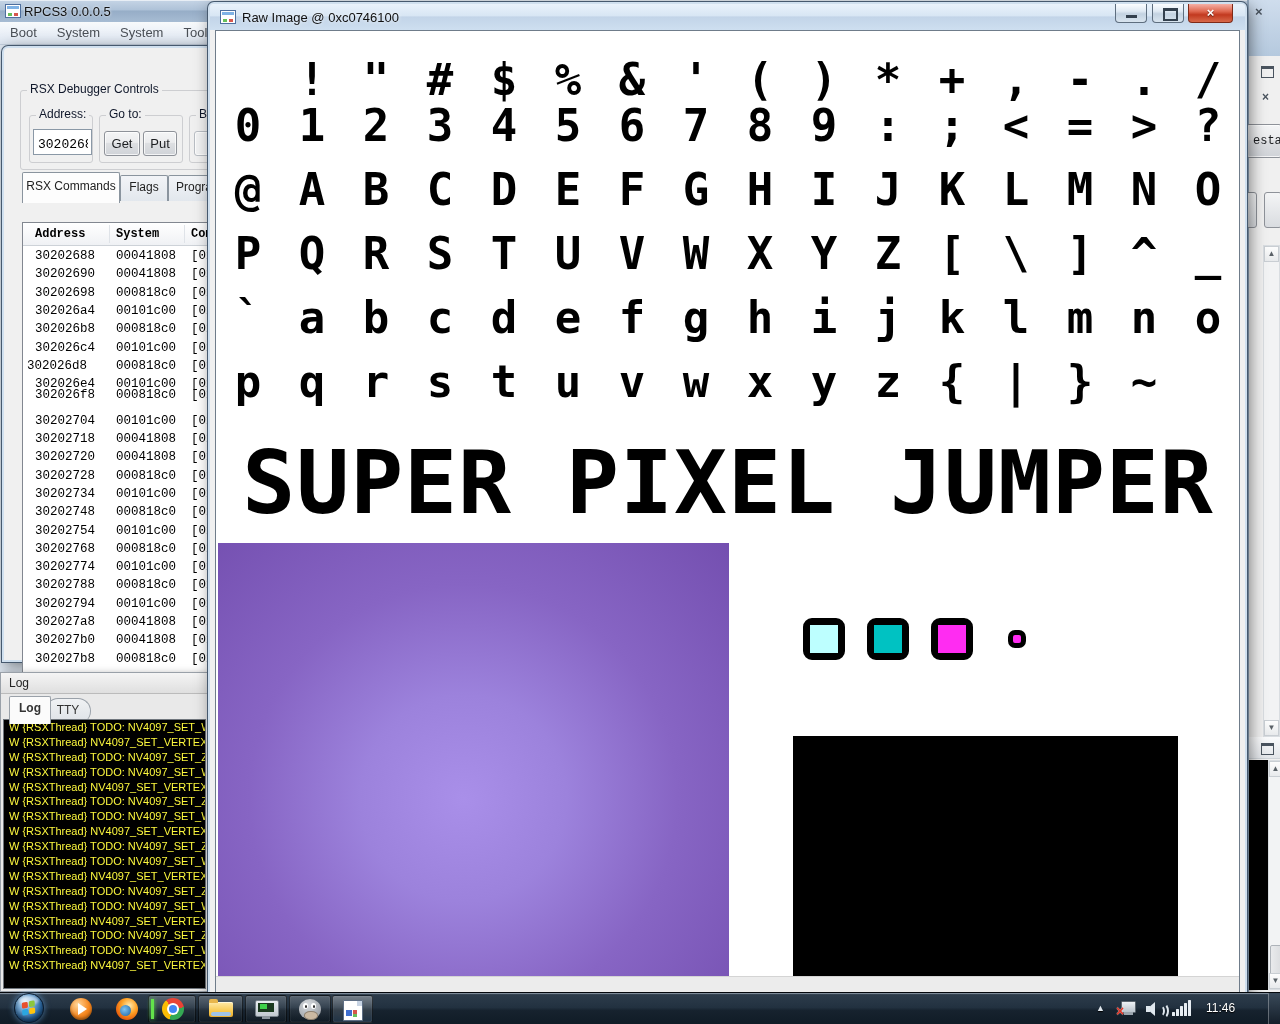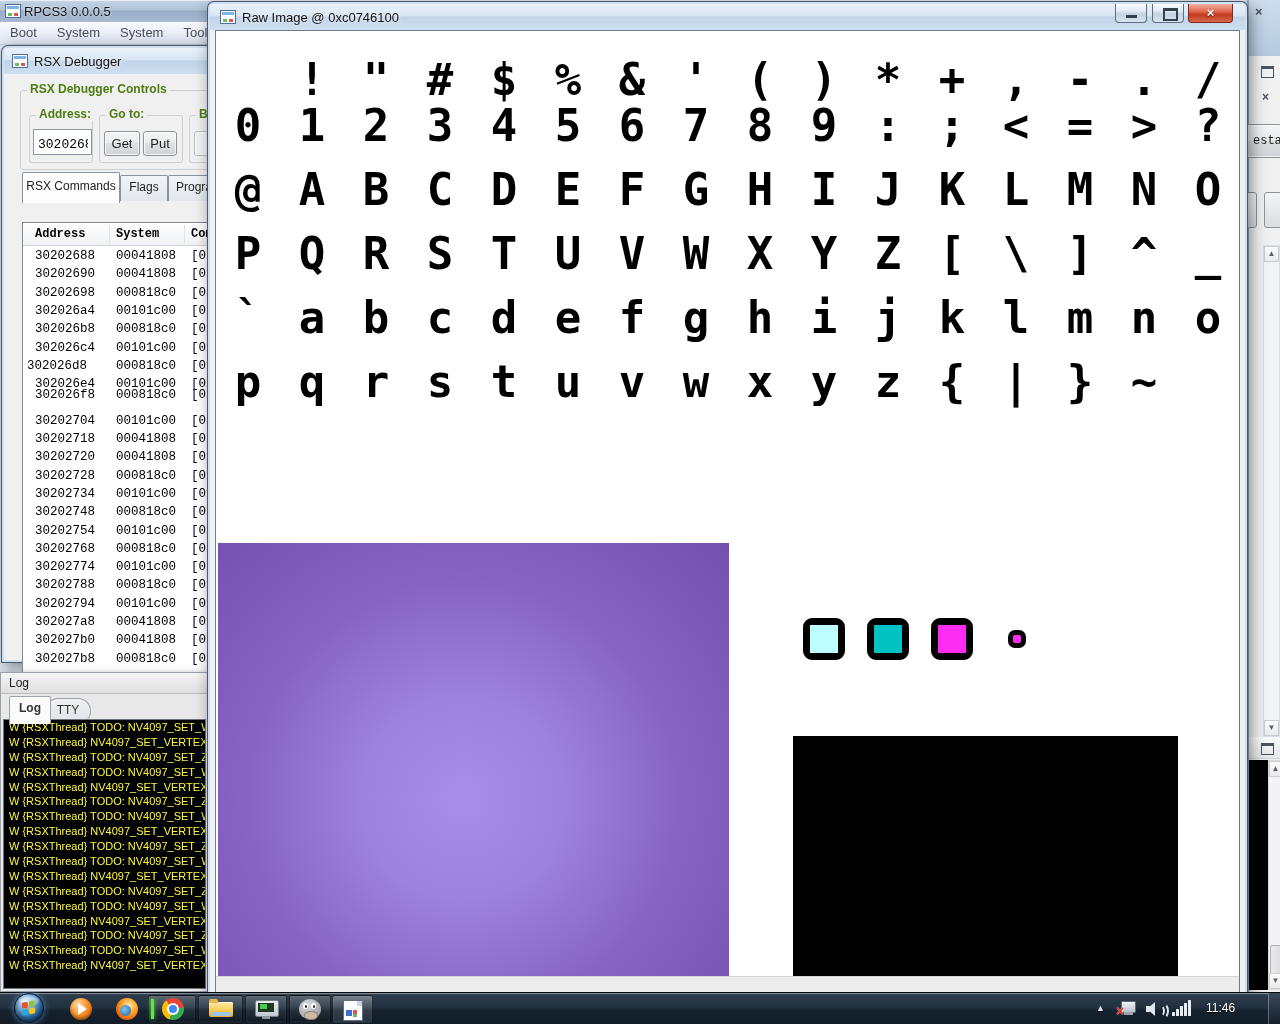--- a/index.html
+++ b/index.html
@@ -19,21 +19,21 @@
   .app-icon::after{content:"";position:absolute;left:2px;bottom:1px;width:4px;height:3px;background:#67c05a;box-shadow:6px 0 0 #d6574d;}
   .aero-win{border:2px solid rgba(206,222,238,.95);border-radius:6px 6px 0 0;
     box-shadow:0 0 0 1px #46596e,3px 4px 16px rgba(0,0,0,.5);background:#f0f0f0;}
   .aero-cap{position:absolute;left:0;top:0;right:0;height:26px;border-radius:4px 4px 0 0;
     background:linear-gradient(180deg,#e9f2fb 0%,#d8e6f4 45%,#c2d4e8 50%,#cedff0 100%);}
   .cap-text{position:absolute;top:6px;font-size:13px;color:#111;text-shadow:0 0 4px #fff;white-space:nowrap;}
   
   #rsx-window{left:2px;top:46px;width:212px;height:612px;}
   #rsx-client{position:absolute;left:2px;top:26px;right:2px;bottom:2px;background:#f0f0f0;}
   .groupbox{position:absolute;border:1px solid #cdced1;border-radius:3px;}
-  .legend{position:absolute;top:-9px;left:6px;background:#f0f0f0;padding:0 3px;font-size:12px;color:#4d7c0f;white-space:nowrap;font-weight:bold;}
+  .legend{position:absolute;top:-9px;left:6px;background:#f0f0f0;padding:0 3px;font-size:12px;color:#0f172a;white-space:nowrap;}
   .w7btn{position:absolute;border:1px solid #8e9299;border-radius:3px;font-size:13px;color:#1c1e21;
     background:linear-gradient(180deg,#f4f5f6,#ebecee 45%,#dddfe2 50%,#d0d3d8);
     box-shadow:inset 0 0 0 1px rgba(255,255,255,.75);text-align:center;}
   .w7btn.disabled{color:#9aa0a6;border-color:#b9bec4;background:#f1f2f3;}
   .txtinput{position:absolute;border:1px solid #8a98a6;background:#fff;font-family:"Liberation Mono",monospace;
     font-size:13px;color:#000;padding:4px 3px 0 4px;}
   .tab{position:absolute;top:3px;height:21px;border:1px solid #8a949e;border-bottom:none;border-radius:2px 2px 0 0;
     background:linear-gradient(180deg,#f2f4f7,#e2e7ed);font-size:12px;color:#222;text-align:center;padding-top:4px;}
   .tab.active{top:0;height:24px;background:#fdfdfd;z-index:2;padding-top:6px;}
   #rsx-table{position:absolute;left:16px;top:148px;width:196px;height:458px;background:#fff;border:1px solid #828790;overflow:hidden;}
@@ -107,24 +107,20 @@
 
 <div class="abs" id="main-window">
   <div class="abs" id="main-titlebar">
     <span class="app-icon" style="left:5px;top:4px;"></span>
     <span class="abs" id="main-title">RPCS3 0.0.0.5</span>
   </div>
   <div class="abs" id="menu-bar"><span class="menu-item">Boot</span><span class="menu-item">System</span><span class="menu-item">System</span><span class="menu-item">Tools</span><span class="menu-item">Help</span></div>
 </div>
 
 <div class="abs aero-win" id="rsx-window">
-  <div class="aero-cap">
-    <span class="app-icon" style="left:8px;top:6px;"></span>
-    <span class="cap-text" style="left:30px;">RSX Debugger</span>
-  </div>
   <div id="rsx-client">
     <div class="groupbox" style="left:14px;top:16px;width:220px;height:78px;">
       <span class="legend">RSX Debugger Controls</span>
       <div class="groupbox" style="left:8px;top:24px;width:62px;height:46px;">
         <span class="legend">Address:</span>
         <input class="txtinput" style="left: 3px; top: 13px; width: 50px; height: 20px;" value="30202688">
       </div>
       <div class="groupbox" style="left:78px;top:24px;width:82px;height:46px;">
         <span class="legend">Go to:</span>
         <button class="w7btn" style="left:4px;top:15px;width:36px;height:25px;">Get</button>
@@ -308,20 +304,21 @@
   </div>
   <div id="raw-client">
     <div id="atlas">
         <div class="atlas-row" style="top: 0px;"><span class="atlas-cell"></span><span class="atlas-cell">!</span><span class="atlas-cell">"</span><span class="atlas-cell">#</span><span class="atlas-cell">$</span><span class="atlas-cell">%</span><span class="atlas-cell">&amp;</span><span class="atlas-cell">'</span><span class="atlas-cell">(</span><span class="atlas-cell">)</span><span class="atlas-cell">*</span><span class="atlas-cell">+</span><span class="atlas-cell">,</span><span class="atlas-cell">-</span><span class="atlas-cell">.</span><span class="atlas-cell">/</span></div>
         <div class="atlas-row" style="top: 64px;"><span class="atlas-cell">0</span><span class="atlas-cell">1</span><span class="atlas-cell">2</span><span class="atlas-cell">3</span><span class="atlas-cell">4</span><span class="atlas-cell">5</span><span class="atlas-cell">6</span><span class="atlas-cell">7</span><span class="atlas-cell">8</span><span class="atlas-cell">9</span><span class="atlas-cell">:</span><span class="atlas-cell">;</span><span class="atlas-cell">&lt;</span><span class="atlas-cell">=</span><span class="atlas-cell">&gt;</span><span class="atlas-cell">?</span></div>
         <div class="atlas-row" style="top: 128px;"><span class="atlas-cell">@</span><span class="atlas-cell">A</span><span class="atlas-cell">B</span><span class="atlas-cell">C</span><span class="atlas-cell">D</span><span class="atlas-cell">E</span><span class="atlas-cell">F</span><span class="atlas-cell">G</span><span class="atlas-cell">H</span><span class="atlas-cell">I</span><span class="atlas-cell">J</span><span class="atlas-cell">K</span><span class="atlas-cell">L</span><span class="atlas-cell">M</span><span class="atlas-cell">N</span><span class="atlas-cell">O</span></div>
         <div class="atlas-row" style="top: 192px;"><span class="atlas-cell">P</span><span class="atlas-cell">Q</span><span class="atlas-cell">R</span><span class="atlas-cell">S</span><span class="atlas-cell">T</span><span class="atlas-cell">U</span><span class="atlas-cell">V</span><span class="atlas-cell">W</span><span class="atlas-cell">X</span><span class="atlas-cell">Y</span><span class="atlas-cell">Z</span><span class="atlas-cell">[</span><span class="atlas-cell">\</span><span class="atlas-cell">]</span><span class="atlas-cell">^</span><span class="atlas-cell">_</span></div>
         <div class="atlas-row" style="top: 256px;"><span class="atlas-cell">`</span><span class="atlas-cell">a</span><span class="atlas-cell">b</span><span class="atlas-cell">c</span><span class="atlas-cell">d</span><span class="atlas-cell">e</span><span class="atlas-cell">f</span><span class="atlas-cell">g</span><span class="atlas-cell">h</span><span class="atlas-cell">i</span><span class="atlas-cell">j</span><span class="atlas-cell">k</span><span class="atlas-cell">l</span><span class="atlas-cell">m</span><span class="atlas-cell">n</span><span class="atlas-cell">o</span></div>
         <div class="atlas-row" style="top: 320px;"><span class="atlas-cell">p</span><span class="atlas-cell">q</span><span class="atlas-cell">r</span><span class="atlas-cell">s</span><span class="atlas-cell">t</span><span class="atlas-cell">u</span><span class="atlas-cell">v</span><span class="atlas-cell">w</span><span class="atlas-cell">x</span><span class="atlas-cell">y</span><span class="atlas-cell">z</span><span class="atlas-cell">{</span><span class="atlas-cell">|</span><span class="atlas-cell">}</span><span class="atlas-cell">~</span></div>
       </div>
+    <div id="banner">SUPER PIXEL JUMPER</div>
     <div id="purple-square" style="background: radial-gradient(circle at 48% 59%, rgb(169, 143, 233) 0%, rgb(156, 130, 220) 28%, rgb(135, 101, 196) 58%, rgb(116, 79, 176) 100%);"></div>
     <div class="swatch" style="left:587px;">
         <div class="swatch-fill" style="background: rgb(189, 255, 255);"></div>
       </div>
     <div class="swatch" style="left:651px;">
         <div class="swatch-fill" style="background: rgb(0, 194, 194);"></div>
       </div>
     <div class="swatch" style="left:715px;">
         <div class="swatch-fill" style="background: rgb(255, 44, 242);"></div>
       </div>

